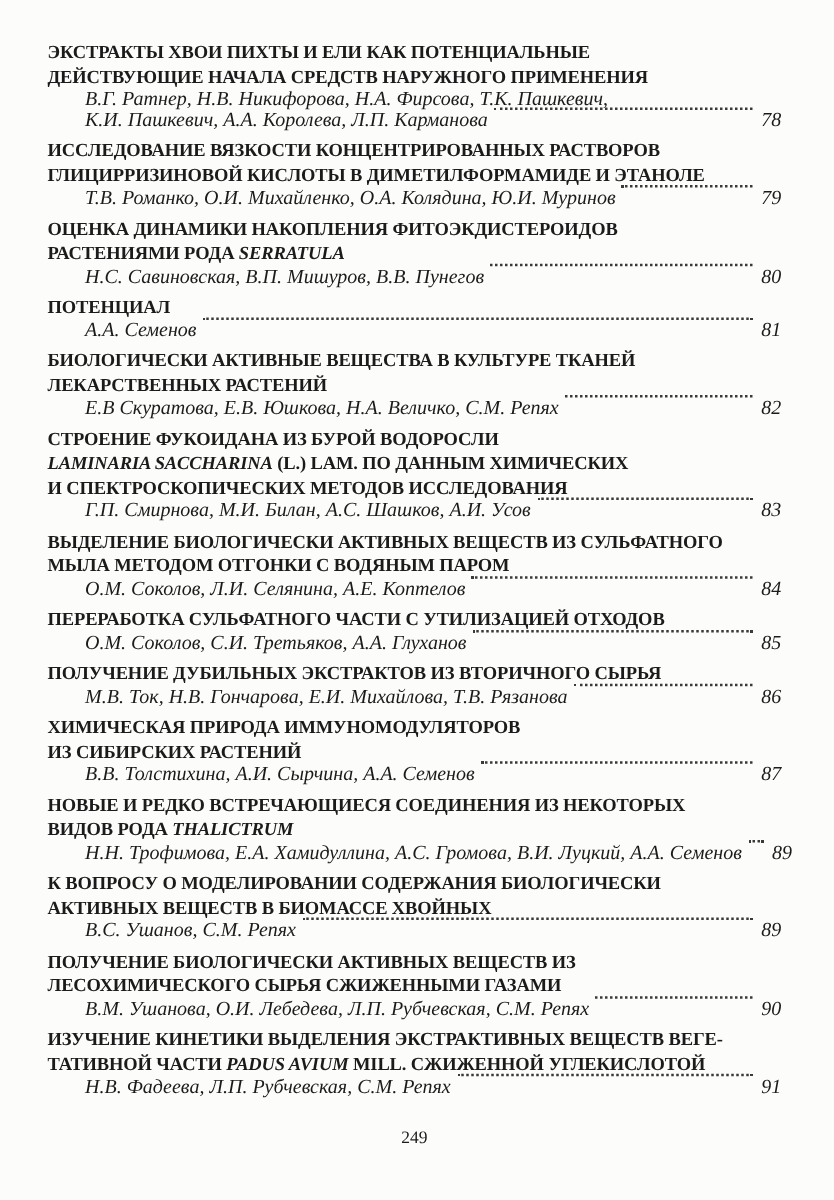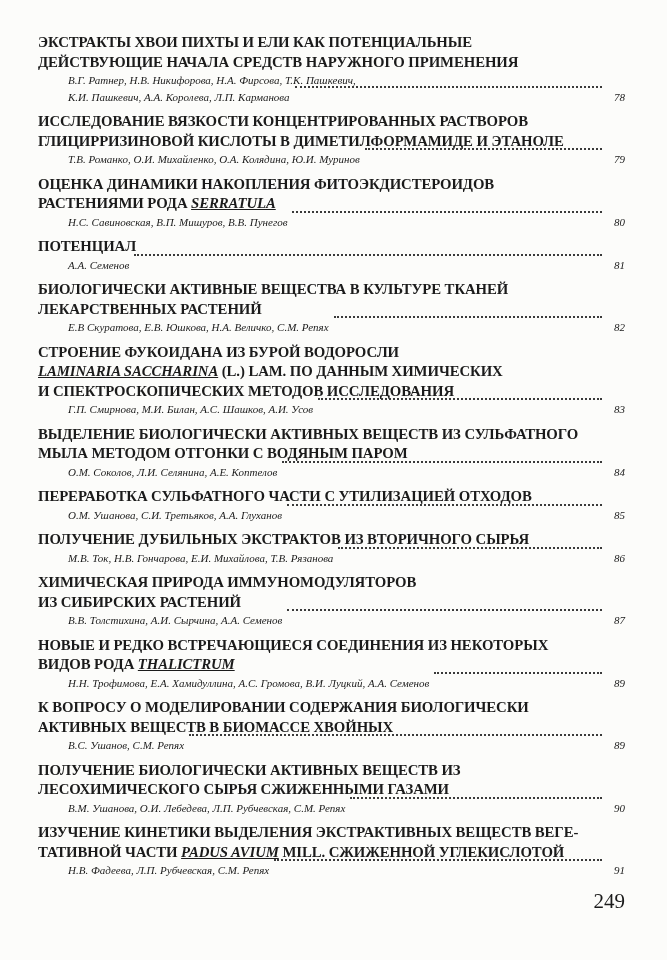--- a/index.html
+++ b/index.html
@@ -23,25 +23,24 @@
   }
   .title-line {
     font-weight: 700;
     font-size: 14.8px;
     line-height: 19.5px;
     letter-spacing: -0.1px;
     white-space: nowrap;
   }
   .title-line .seg.italic {
     font-style: italic;
-    text-decoration: underline;
   }
   .author-line, .author-row {
     font-style: italic;
-    font-size: 11px;
+    font-size: 16px;
     line-height: 16.5px;
     padding-left: 30px;
     white-space: nowrap;
   }
   .author-row {
     display: flex;
     align-items: flex-start;
   }
   .author-row .authors {
     flex: 0 0 auto;
@@ -53,23 +52,23 @@
     transform: translateY(-3px);
     min-width: 12px;
   }
   .author-row .pagenum {
     flex: 0 0 auto;
     font-style: italic;
     text-align: right;
     min-width: 18px;
   }
   .folio {
-    text-align: right;
-    margin-top: 10px;
-    font-size: 21px;
+    text-align: center;
+    margin-top: 24px;
+    font-size: 14px;
     font-style: normal;
   }
 </style>
 </head>
 <body>
 
 <div class="page">
   <div id="entries">
       <div class="entry">
         <div class="title-line"><span class="seg">ЭКСТРАКТЫ ХВОИ ПИХТЫ И ЕЛИ КАК ПОТЕНЦИАЛЬНЫЕ</span></div>
@@ -131,21 +130,21 @@
         <div class="title-line"><span class="seg">МЫЛА МЕТОДОМ ОТГОНКИ С ВОДЯНЫМ ПАРОМ</span></div>
         <div class="author-row">
           <span class="authors">О.М. Соколов, Л.И. Селянина, А.Е. Коптелов</span>
           <span class="dots"></span>
           <span class="pagenum">84</span>
         </div>
       </div>
       <div class="entry">
         <div class="title-line"><span class="seg">ПЕРЕРАБОТКА СУЛЬФАТНОГО ЧАСТИ С УТИЛИЗАЦИЕЙ ОТХОДОВ</span></div>
         <div class="author-row">
-          <span class="authors">О.М. Ушанова, С.И. Третьяков, А.А. Глуханов</span>
+          <span class="authors">О.М. Соколов, С.И. Третьяков, А.А. Глуханов</span>
           <span class="dots"></span>
           <span class="pagenum">85</span>
         </div>
       </div>
       <div class="entry">
         <div class="title-line"><span class="seg">ПОЛУЧЕНИЕ ДУБИЛЬНЫХ ЭКСТРАКТОВ ИЗ ВТОРИЧНОГО СЫРЬЯ</span></div>
         <div class="author-row">
           <span class="authors">М.В. Ток, Н.В. Гончарова, Е.И. Михайлова, Т.В. Рязанова</span>
           <span class="dots"></span>
           <span class="pagenum">86</span>

